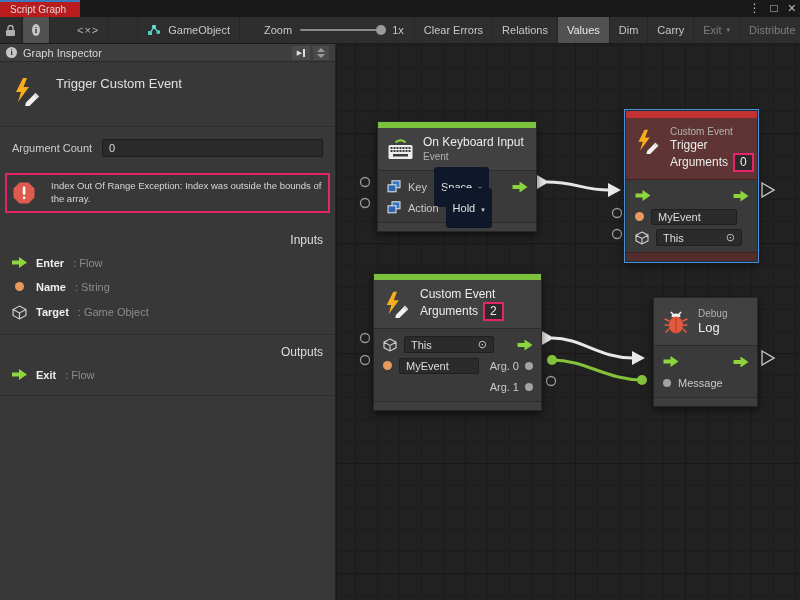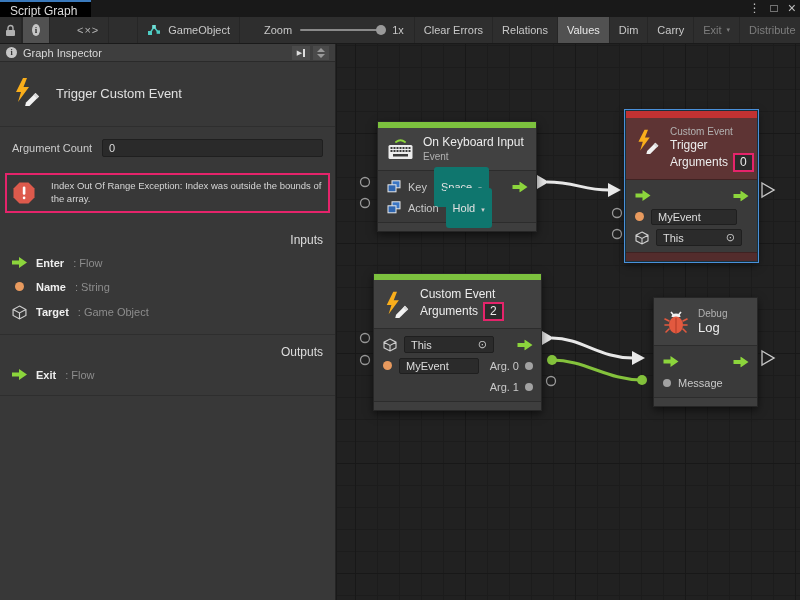--- a/index.html
+++ b/index.html
@@ -1,22 +1,22 @@
 <!DOCTYPE html>
 <html><head>
 <meta charset="utf-8">
 <style>
   * { margin:0; padding:0; box-sizing:border-box; }
   html,body { width:800px; height:600px; overflow:hidden; background:#191919;
               font-family:"Liberation Sans", sans-serif; -webkit-font-smoothing:antialiased; }
 
   
   .tabbar { position:absolute; left:0; top:0; width:800px; height:17px; background:#191919; }
-  .tab { position:absolute; left:0; top:0; height:17px; padding:2px 14px 0 10px; background:#000000;
-         border-top:2px solid #3a79bb; color:#dcdcdc; font-size:12px; }
+  .tab { position:absolute; left:0; top:0; height:17px; padding:2px 14px 0 10px; background:#b91c1c;
+         border-top:2px solid #3a79bb; color:#dcdcdc; font-size:10px; }
   .winctl { position:absolute; right:4px; top:0; height:17px; display:flex; align-items:center; gap:10px;
             color:#c0c0c0; font-size:12px; }
   .winctl span { cursor:default; line-height:17px; }
 
   
   .toolbar { position:absolute; left:0; top:17px; width:800px; height:27px; background:#2e2e2e;
              border-bottom:1px solid #1a1a1a; display:flex; align-items:stretch; color:#c8c8c8;
              font-size:11px; overflow:hidden; }
   .tbtn { display:flex; align-items:center; padding:0 9px; border-right:1px solid #262626; white-space:nowrap; }
   .tbtn.first { border-left:1px solid #262626; }
@@ -39,21 +39,21 @@
            padding:0 6px; gap:6px; font-size:11px; color:#d8d8d8; }
   .phead .right { margin-left:auto; display:flex; gap:3px; }
   .dockbtn { width:18px; height:14px; background:#4a4a4a; display:flex; align-items:center; justify-content:center;
              color:#ddd; font-size:8px; gap:1px; }
   .dockbtn .bar { width:2px; height:8px; background:#ddd; }
   .scrollbtns { width:16px; height:14px; background:#4a4a4a; display:flex; flex-direction:column;
                 align-items:center; justify-content:center; gap:2px; }
   .tri-up { width:0; height:0; border-left:4px solid transparent; border-right:4px solid transparent; border-bottom:4px solid #999; }
   .tri-dn { width:0; height:0; border-left:4px solid transparent; border-right:4px solid transparent; border-top:4px solid #999; }
 
-  .ptitle { display:flex; align-items:center; gap:14px; padding:14px 12px 16px 12px; border-bottom:1px solid #2e2e2e; }
+  .ptitle { display:flex; gap:14px; padding:14px 12px 16px 12px; border-bottom:1px solid #2e2e2e; }
   .ptitle .t { font-size:13px; color:#e0e0e0; }
   .argrow { display:flex; align-items:center; padding:12px 12px 10px 12px; gap:10px; }
   .argrow label { font-size:11px; color:#cccccc; white-space:nowrap; }
   .argrow input { flex:1; height:18px; background:#2a2a2a; border:1px solid #1f1f1f; border-radius:2px;
                   color:#ddd; font-size:11px; padding:0 6px; outline:none; font-family:inherit; }
 
   .errbox { margin:6px 5px 10px 5px; border:2px solid #e5246b; display:flex; align-items:center; gap:16px;
             padding:5px 6px; }
   .errbox .msg { font-size:9.5px; line-height:1.35; color:#d6d6d6; }
 
@@ -82,21 +82,21 @@
   .node .bar { height:6px; }
   .node .head { display:flex; align-items:center; gap:9px; padding:7px 9px; background:#414141;
                 border-bottom:1px solid #2c2c2c; }
   .node .head .tt { font-size:12px; color:#ececec; line-height:1.25; }
   .node .head .st { font-size:10px; color:#b2b2b2; line-height:1.3; }
   .node .body { padding:5px 0 4px 0; }
   .node .foot { height:9px; border-top:1px solid #2c2c2c; background:#3e3e3e; }
   .nrow { display:flex; align-items:center; gap:7px; padding:3px 9px; height:21px; position:relative; font-size:11px; }
   .field { background:#2b2b2b; border:1px solid #1f1f1f; border-radius:2px; padding:1px 6px; font-size:11px;
            color:#ddd; display:flex; align-items:center; justify-content:space-between; }
-  .dropdown { background:#0f766e; border-radius:3px; padding:14px 7px; font-size:11px; color:#e2e2e2;
+  .dropdown { background:#0f172a; border-radius:3px; padding:14px 7px; font-size:11px; color:#e2e2e2;
               display:flex; align-items:flex-end; gap:6px; }
   .dropdown .chev { font-size:7px; color:#cfcfcf; }
   .badge { border:2px solid #e5246b; background:#2b2b2b; color:#ececec; font-size:12px; padding:0 5px;
            margin-left:5px; line-height:15px; }
   .arrow-right-slot { position:absolute; right:8px; top:50%; transform:translateY(-50%); display:flex; }
   .arglabel { color:#c9c9c9; font-size:11px; }
 
   
   .node.trigger { background:#3a3a3a; box-shadow:0 0 0 1px #4a90d9, 0 3px 8px rgba(0,0,0,.55); border-color:#17313f; }
   .node.trigger .bar { background:#c23232; }

